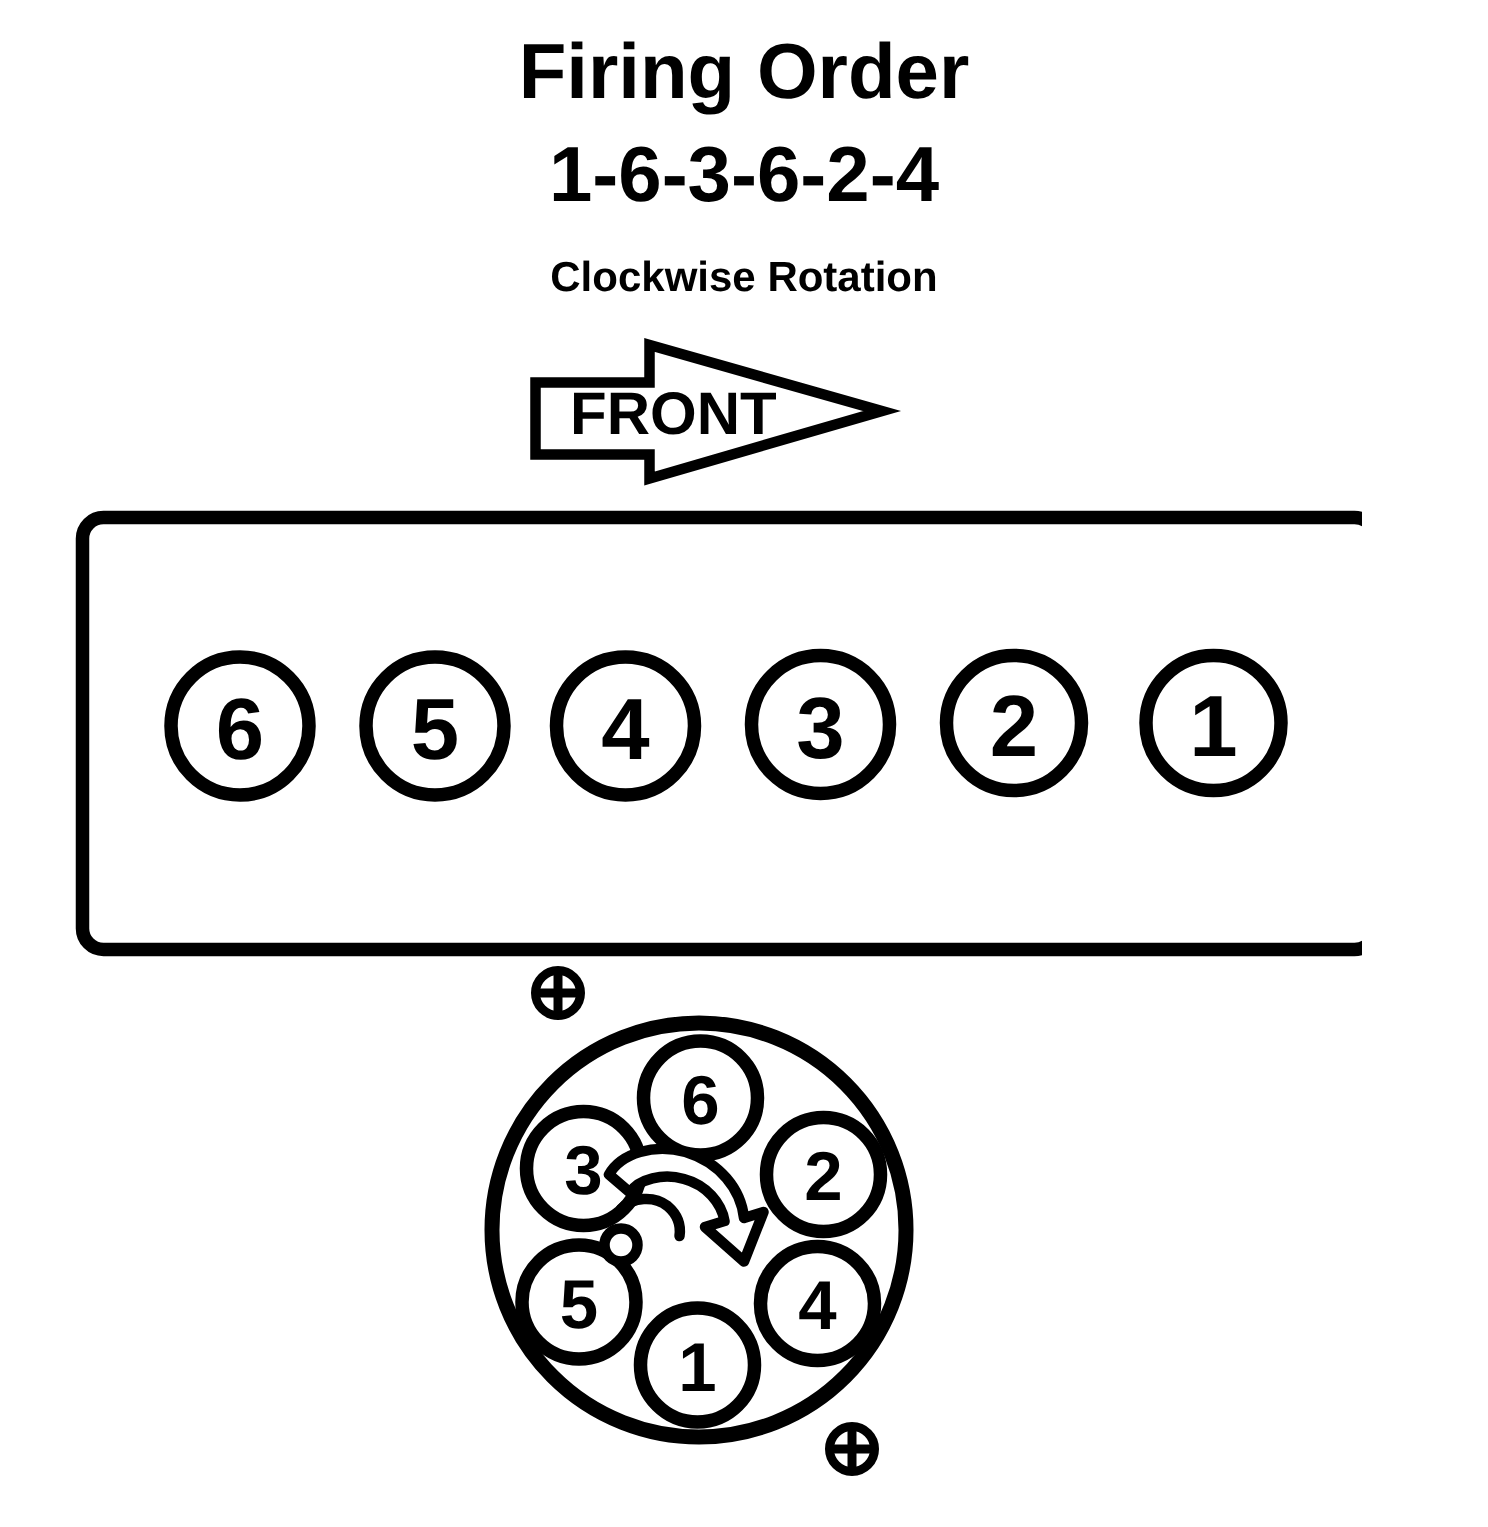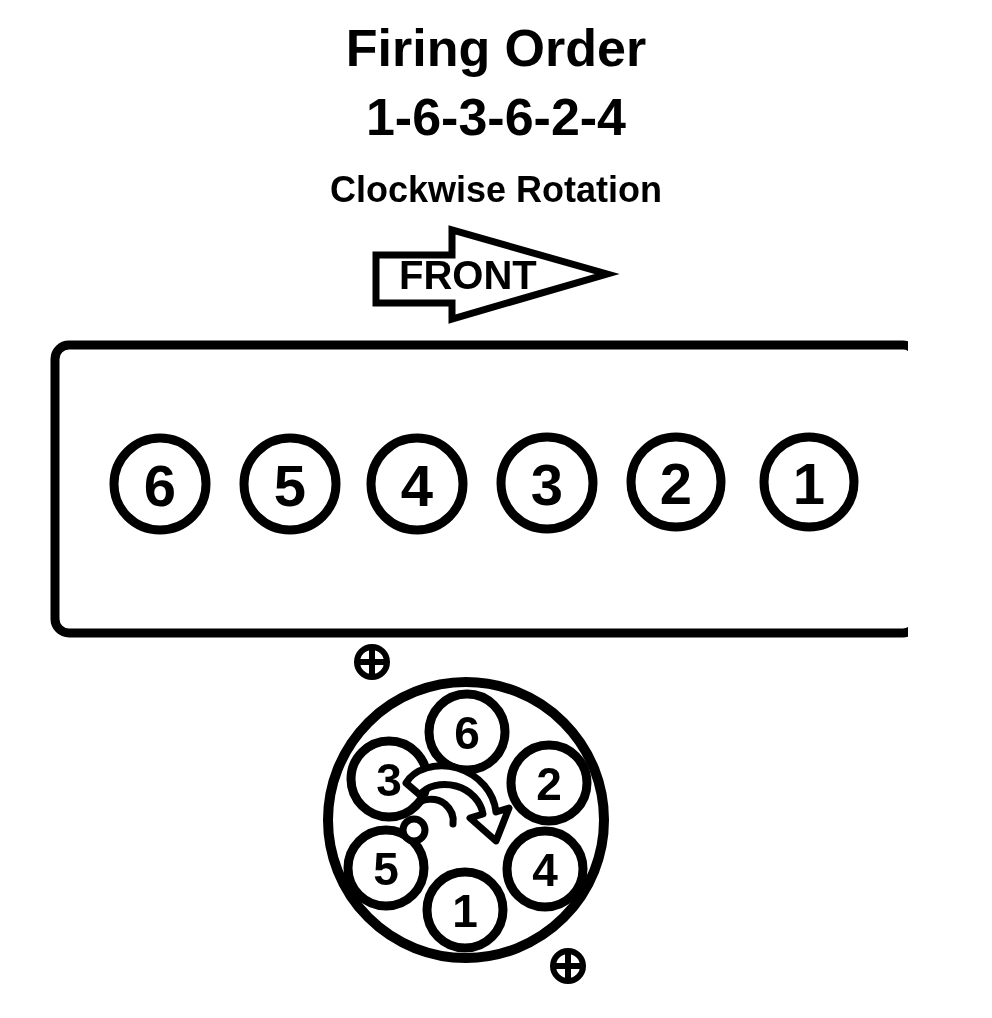--- a/index.html
+++ b/index.html
@@ -32,28 +32,28 @@
     letter-spacing: 0px;
     color: #000000;
     white-space: nowrap;
   }
   .subtitle-line {
     position: absolute;
     left: 0;
     top: 168px;
     width: 992px;
     text-align: center;
-    font-size: 36px;
+    font-size: 28px;
     font-weight: bold;
     line-height: 1.2;
     color: #000000;
   }
   .front-arrow-wrap {
     position: absolute;
-    left: 364px;
+    left: 345px;
     top: 222px;
     width: 255px;
     height: 105px;
   }
   .engine-block-wrap {
     position: absolute;
     left: 46px;
     top: 336px;
     width: 880px;
     height: 306px;

